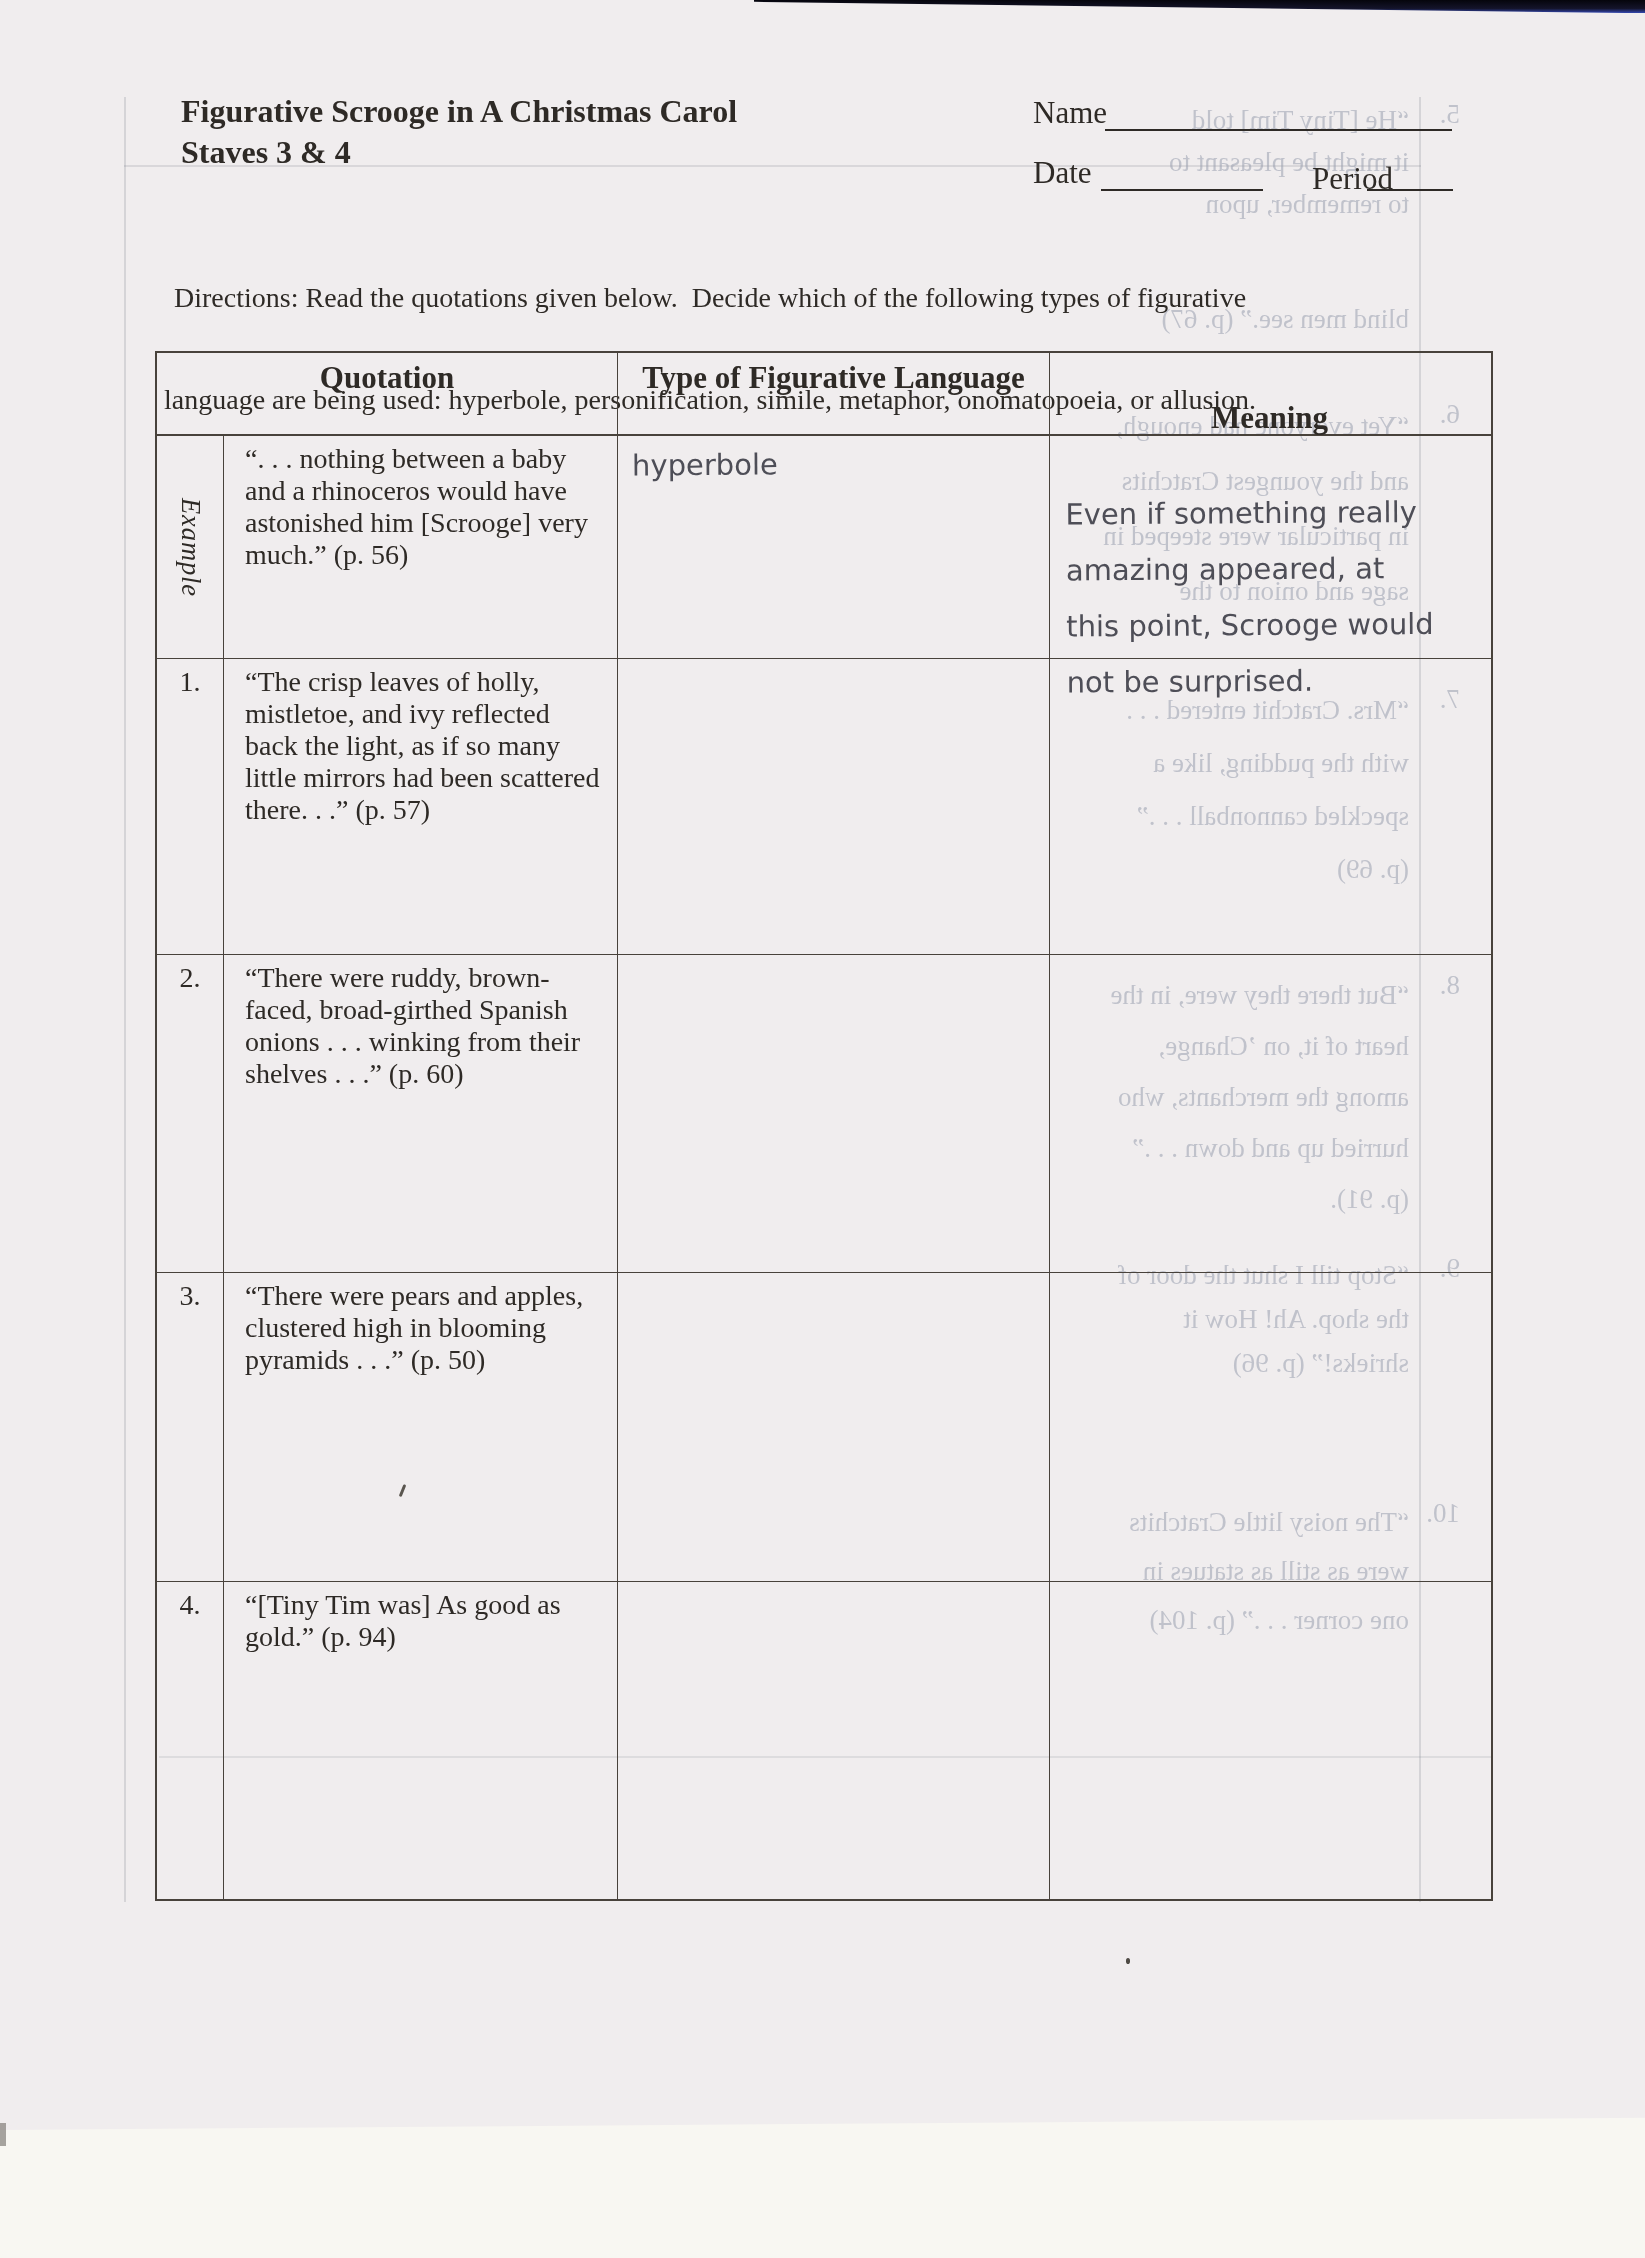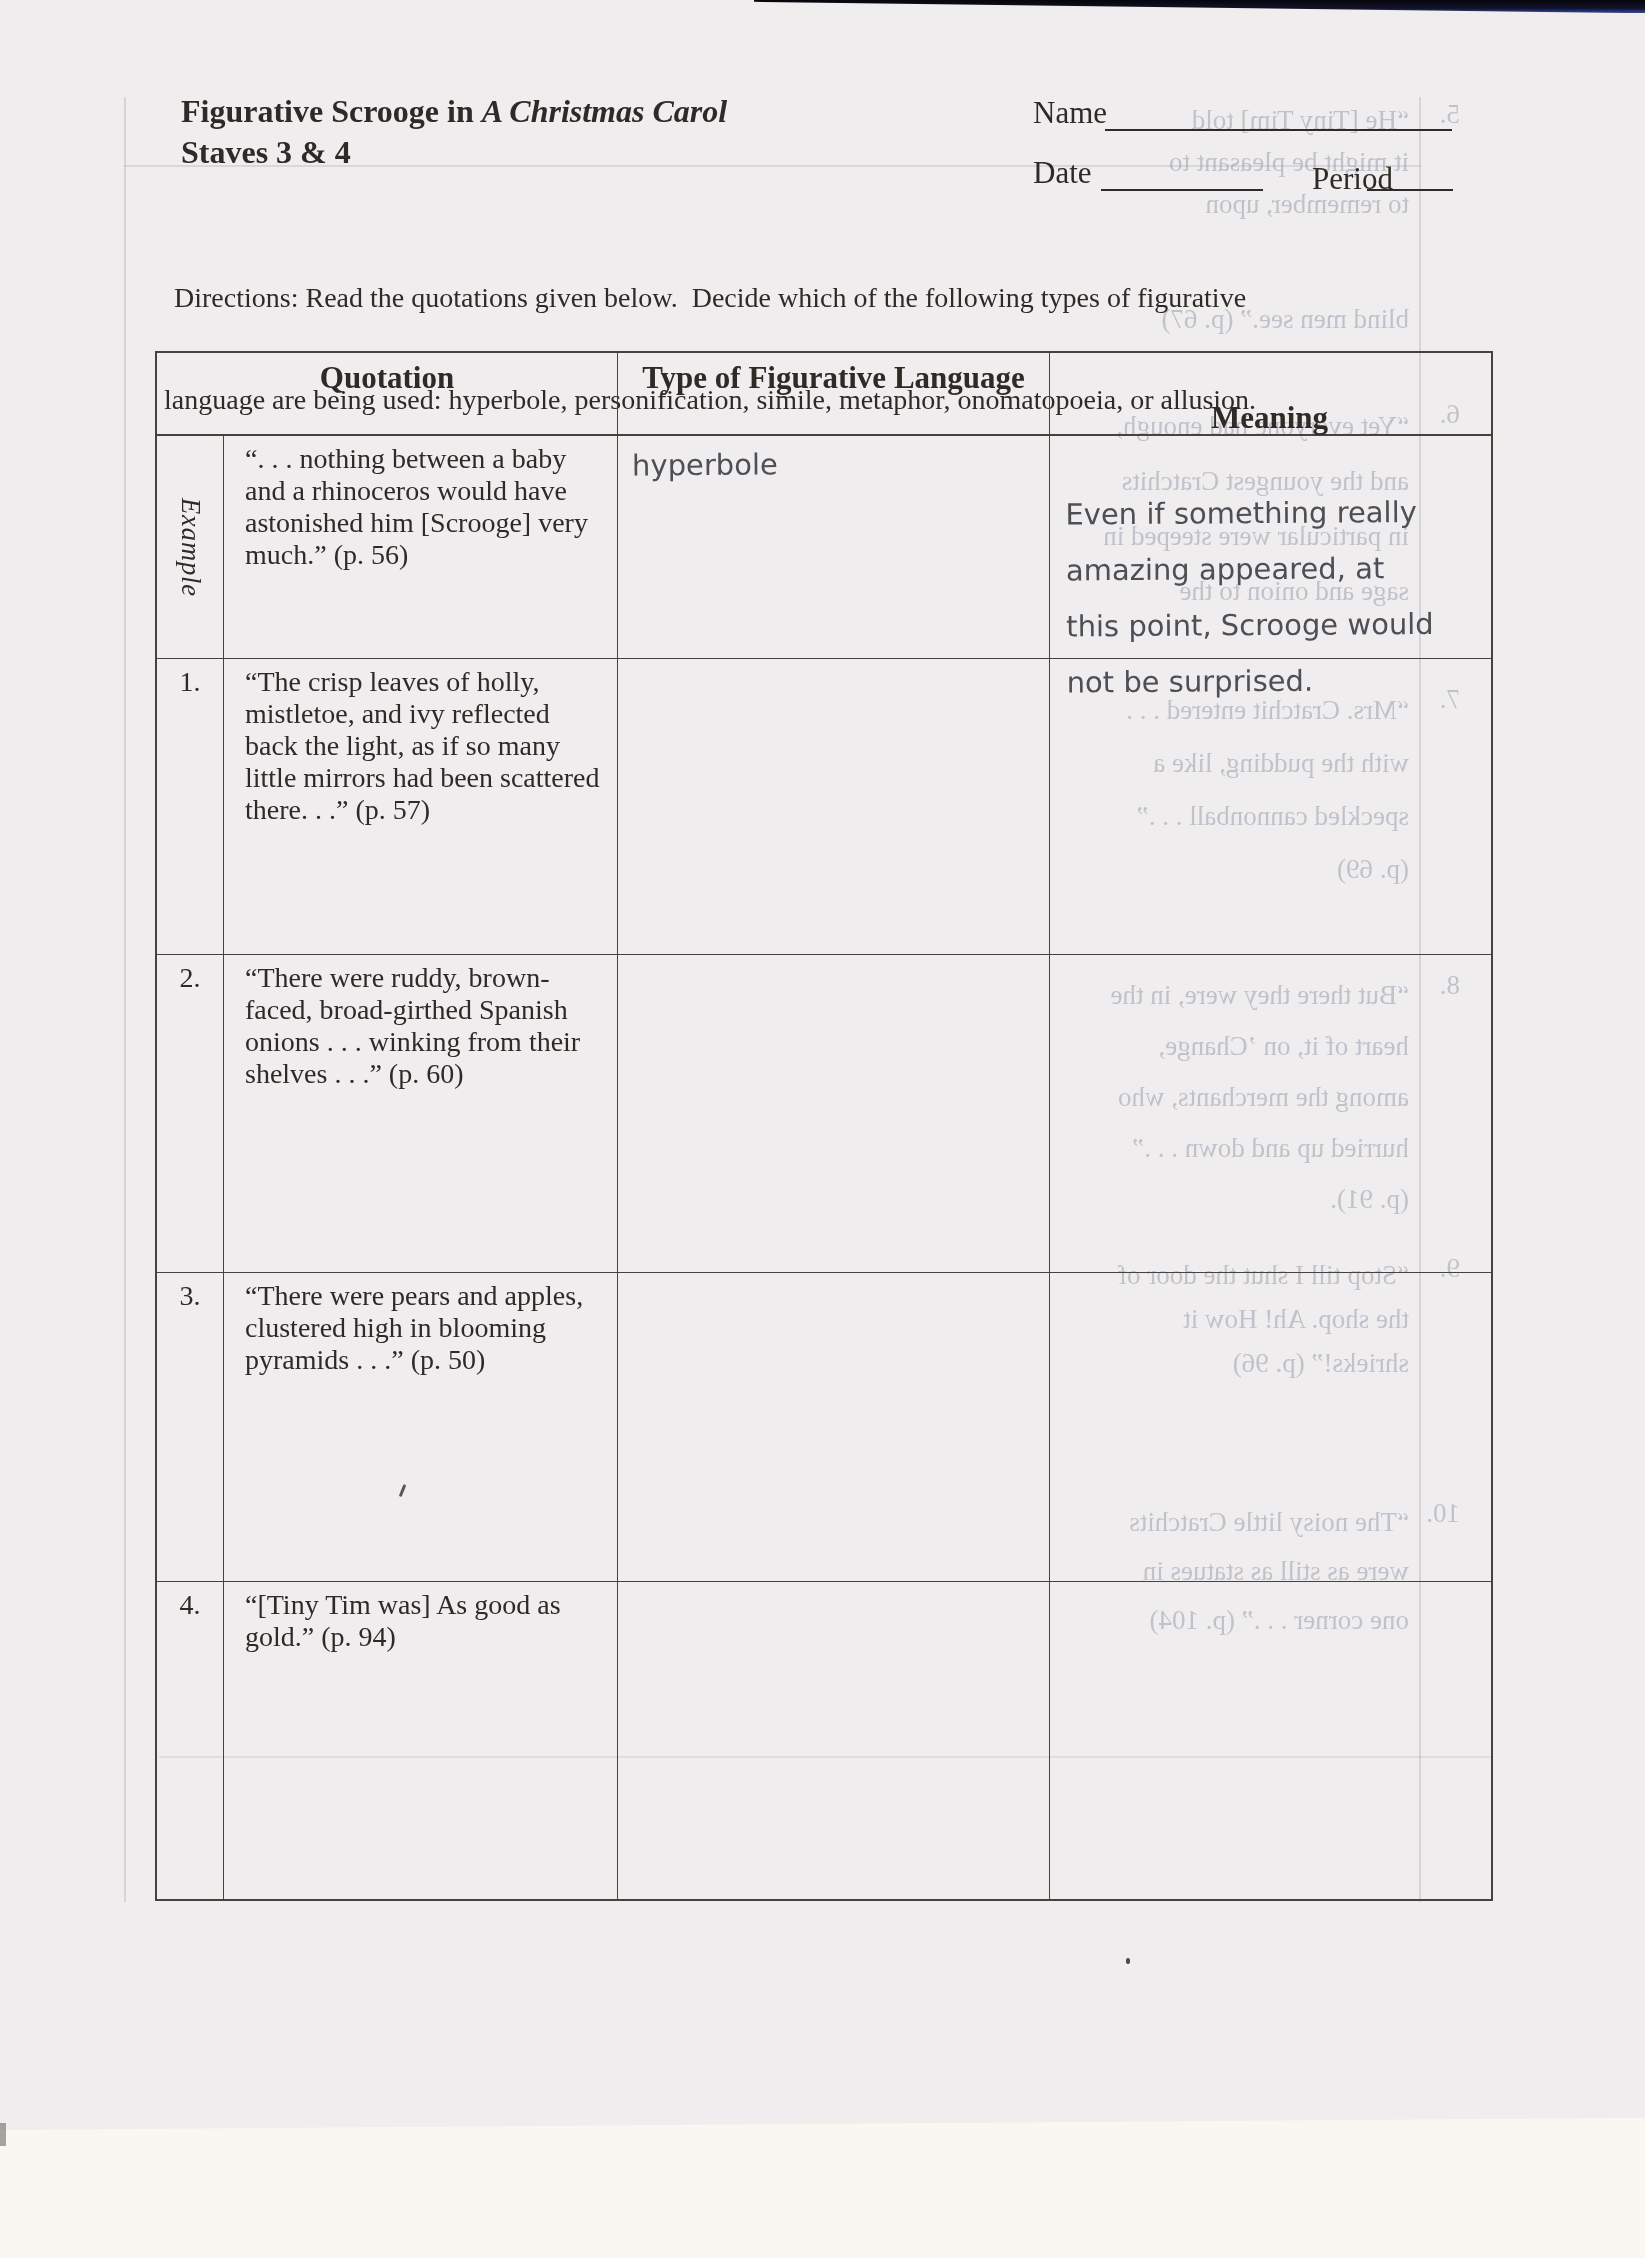--- a/index.html
+++ b/index.html
@@ -29,21 +29,21 @@
   .stray-speck{position:absolute;left:1126px;top:1958px;width:4.4px;height:6.2px;background:#4e4a44;border-radius:50%;z-index:3;}
   
   .bleed-vline{position:absolute;top:97px;height:1805px;width:1.8px;background:rgba(125,128,140,.23);z-index:1;}
   .bleed-hline{position:absolute;height:1.8px;background:rgba(125,128,140,.20);z-index:1;}
   .bleed-block{position:absolute;left:1045px;width:415px;z-index:1;display:flex;
     transform:scaleX(-1);color:var(--bleed);opacity:.55;font-size:27px;}
   .bleed-num{width:51px;flex:none;}
   .bleed-lines{flex:1;}
   
   .title{position:absolute;left:181px;top:91px;font-size:32px;font-weight:bold;line-height:41px;z-index:2;}
-  .title .book{font-style:italic;}
+  .title .book{}
   .nameblock{position:absolute;left:0;top:0;z-index:2;font-size:31px;}
   .nb-label{position:absolute;white-space:nowrap;}
   .nb-line{position:absolute;border-bottom:2.6px solid var(--ink);height:0;}
   .directions{position:absolute;left:164px;top:213px;font-size:28px;line-height:34px;z-index:2;white-space:pre-wrap;text-align:center;}
   
   .tbl{position:absolute;left:155px;top:351px;width:1338px;height:1550px;border:2.6px solid var(--border);
     box-sizing:border-box;z-index:2;}
   .t-row{display:flex;border-bottom:1.8px solid var(--border);box-sizing:border-box;}
   .t-row.hdr{border-bottom-width:2.6px;height:83px;}
   .t-cell{box-sizing:border-box;border-right:1.8px solid var(--border);position:relative;}

